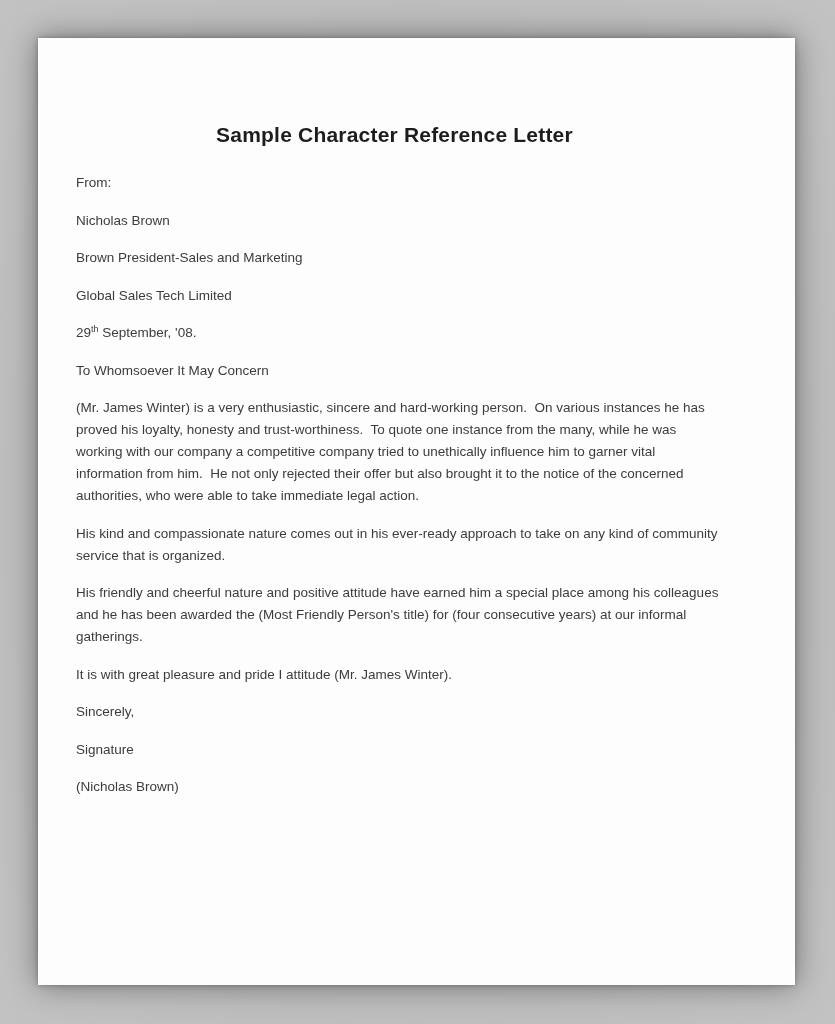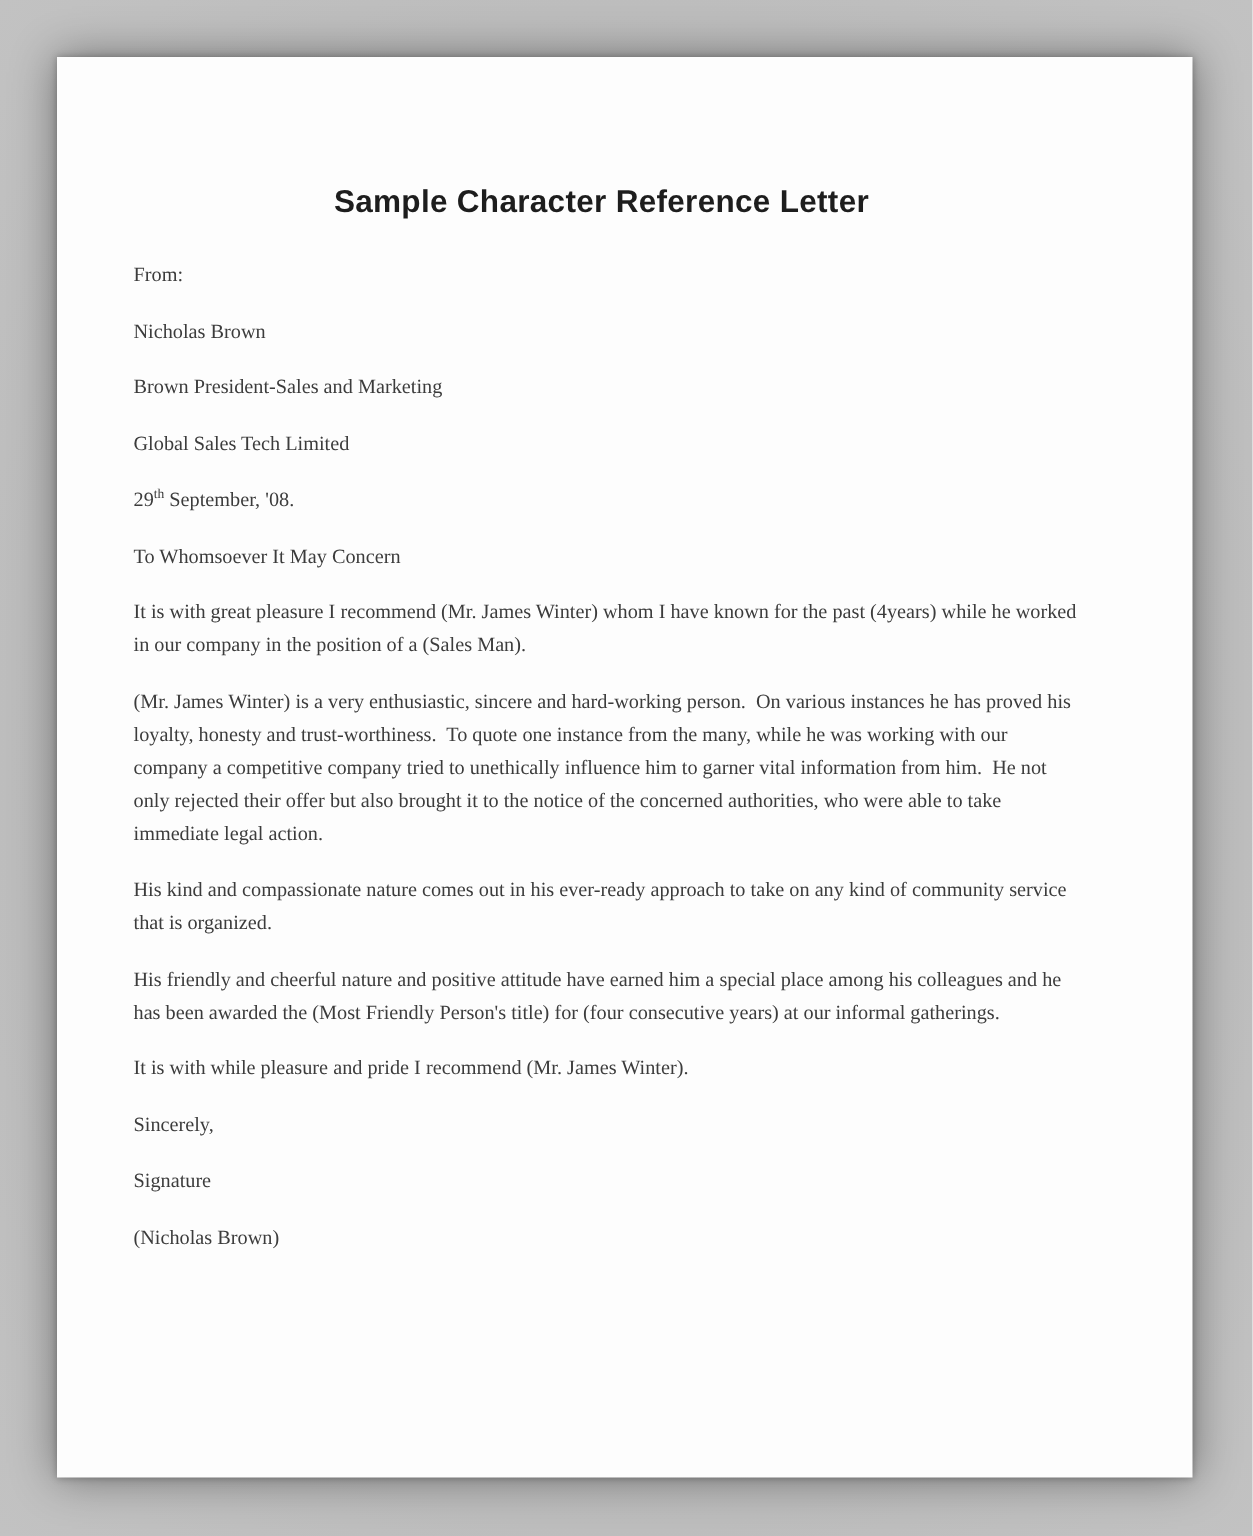--- a/index.html
+++ b/index.html
@@ -20,39 +20,38 @@
     top: 38px;
     width: 757px;
     height: 947px;
     background: #fdfdfd;
     box-shadow: 0 0 28px rgba(0,0,0,0.42), 0 0 5px rgba(0,0,0,0.28);
   }
   .content {
     box-sizing: border-box;
     width: 100%;
     height: 100%;
-    padding: 82px 72px 0 51px;
+    padding: 82px 72px 0 38px;
     color: #3c3c3c;
     font-size: 13.5px;
     line-height: 22px;
   }
   h1.letter-title {
     margin: 0 0 22px 0;
     padding: 0 10px 0 0;
     text-align: center;
     font-size: 21px;
     line-height: 30px;
     font-weight: 700;
     color: #1d1d1d;
     letter-spacing: 0.2px;
   }
   .content p {
     margin: 0 0 15.5px 0;
     white-space: pre-wrap;
-    font-family: Liberation Serif, serif;
   }
   sup.ordinal {
     font-size: 9px;
     line-height: 0;
     vertical-align: super;
     margin-top: 16px;
   }
 </style>
 </head>
 <body>
@@ -68,29 +67,28 @@
 
     <p>Brown President-Sales and Marketing</p>
 
     <p>Global Sales Tech Limited</p>
 
 
     <p><span>29</span><sup class="ordinal">th</sup><span> September, '08.</span></p>
 
     <p>To Whomsoever It May Concern</p>
 
-    <p>It is with great pleasure I recommend (Mr. James Winter) whom I have known for the past (4years) while he worked in our company in the position of a (Sales Man).</p>
 
     <p>(Mr. James Winter) is a very enthusiastic, sincere and hard-working person.  On various instances he has proved his loyalty, honesty and trust-worthiness.  To quote one instance from the many, while he was working with our company a competitive company tried to unethically influence him to garner vital information from him.  He not only rejected their offer but also brought it to the notice of the concerned authorities, who were able to take immediate legal action.</p>
 
     <p>His kind and compassionate nature comes out in his ever-ready approach to take on any kind of community service that is organized.</p>
 
     <p>His friendly and cheerful nature and positive attitude have earned him a special place among his colleagues and he has been awarded the (Most Friendly Person's title) for (four consecutive years) at our informal gatherings.</p>
 
-    <p>It is with while pleasure and pride I recommend (Mr. James Winter).</p>
+    <p>It is with great pleasure and pride I attitude (Mr. James Winter).</p>
 
     <p>Sincerely,</p>
 
     <p>Signature</p>
 
     <p>(Nicholas Brown)</p>
 
   </div>
 </div>
 

